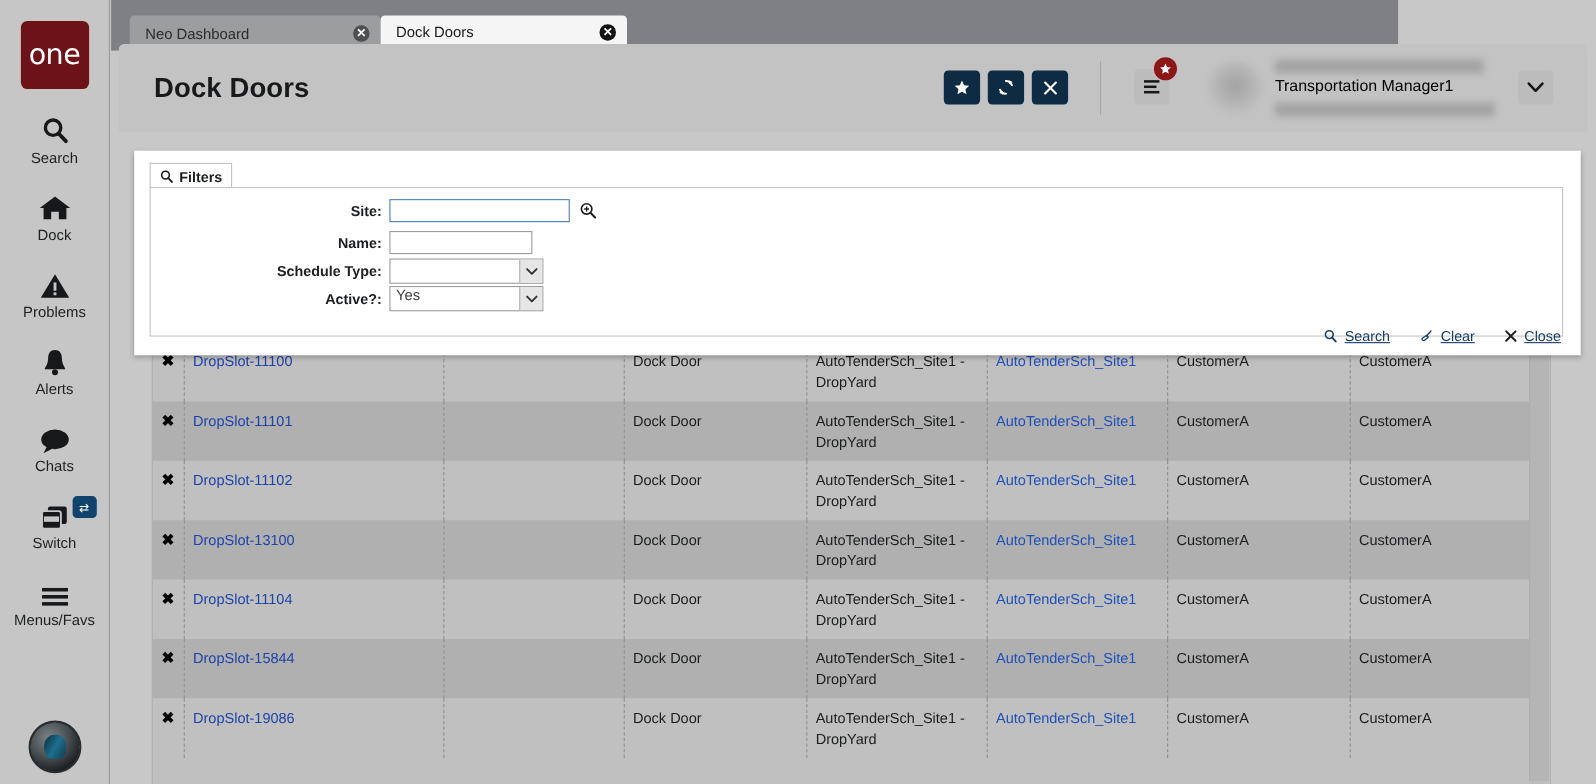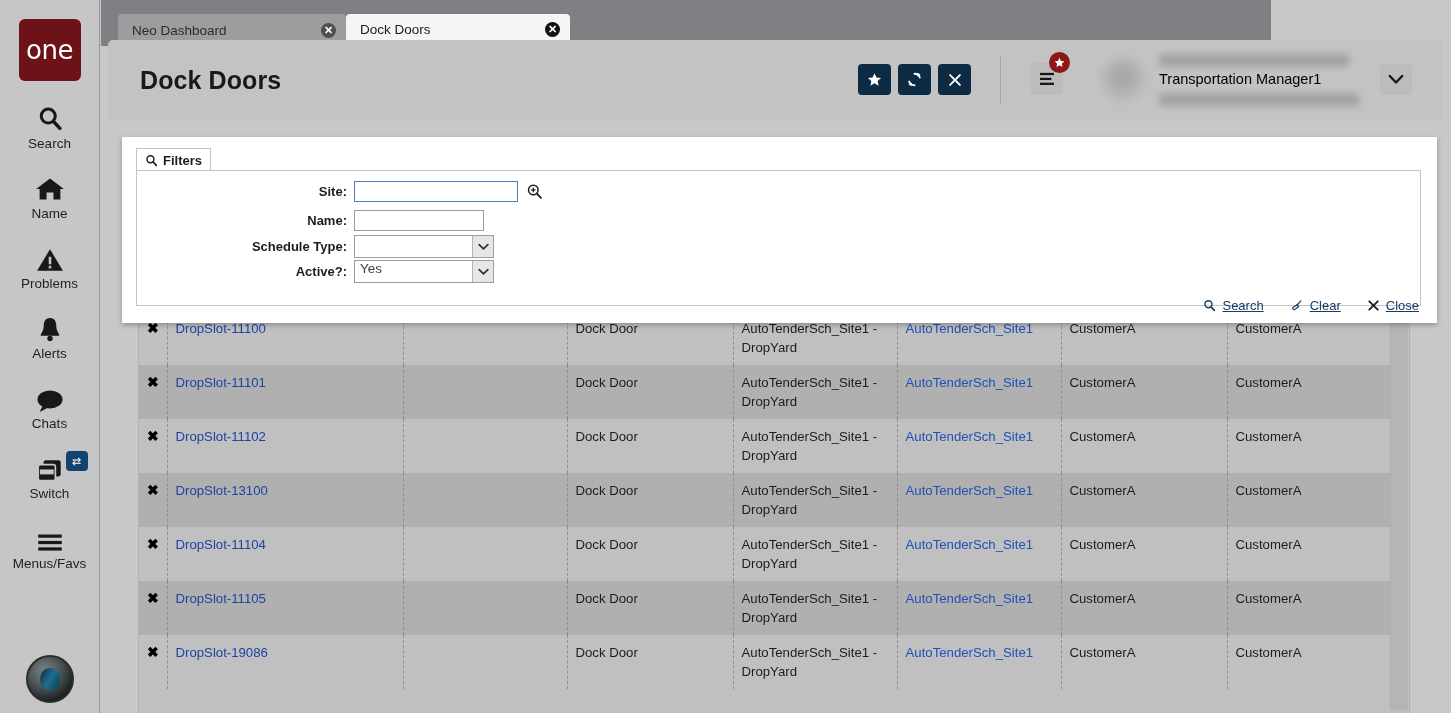--- a/index.html
+++ b/index.html
@@ -319,21 +319,21 @@
       </span>
       <span class="lbl">Search</span>
     </div>
 
     <div class="nav-item">
       <span class="ico">
         <svg width="30" height="28" viewBox="0 0 26 24">
             <path d="M13 3 L25 12 L22 12 L22 21 L16 21 L16 15 L10 15 L10 21 L4 21 L4 12 L1 12 Z" fill="#17181a"></path>
           </svg>
       </span>
-      <span class="lbl">Name</span>
+      <span class="lbl">Dock</span>
     </div>
 
     <div class="nav-item">
       <span class="ico">
         <svg width="28" height="26" viewBox="0 0 26 24">
             <path d="M13 2 L25 22 L1 22 Z" fill="#17181a"></path>
             <rect x="11.8" y="9" width="2.4" height="7" fill="#c6c6c6"></rect>
             <rect x="11.8" y="17.4" width="2.4" height="2.4" fill="#c6c6c6"></rect>
           </svg>
       </span>
@@ -505,21 +505,21 @@
               <td class="c-name"><a class="lnk">DropSlot-11104</a></td>
               <td class="c-blank"></td>
               <td class="c-type">Dock Door</td>
               <td class="c-sched">AutoTenderSch_Site1 - DropYard</td>
               <td class="c-link"><a class="lnk">AutoTenderSch_Site1</a></td>
               <td class="c-cust1">CustomerA</td>
               <td class="c-cust2">CustomerA</td>
             </tr>
             <tr class="even">
               <td class="c-x">✖</td>
-              <td class="c-name"><a class="lnk">DropSlot-11105</a></td>
+              <td class="c-name"><a class="lnk">DropSlot-15844</a></td>
               <td class="c-blank"></td>
               <td class="c-type">Dock Door</td>
               <td class="c-sched">AutoTenderSch_Site1 - DropYard</td>
               <td class="c-link"><a class="lnk">AutoTenderSch_Site1</a></td>
               <td class="c-cust1">CustomerA</td>
               <td class="c-cust2">CustomerA</td>
             </tr>
             <tr class="odd">
               <td class="c-x">✖</td>
               <td class="c-name"><a class="lnk">DropSlot-19086</a></td>

